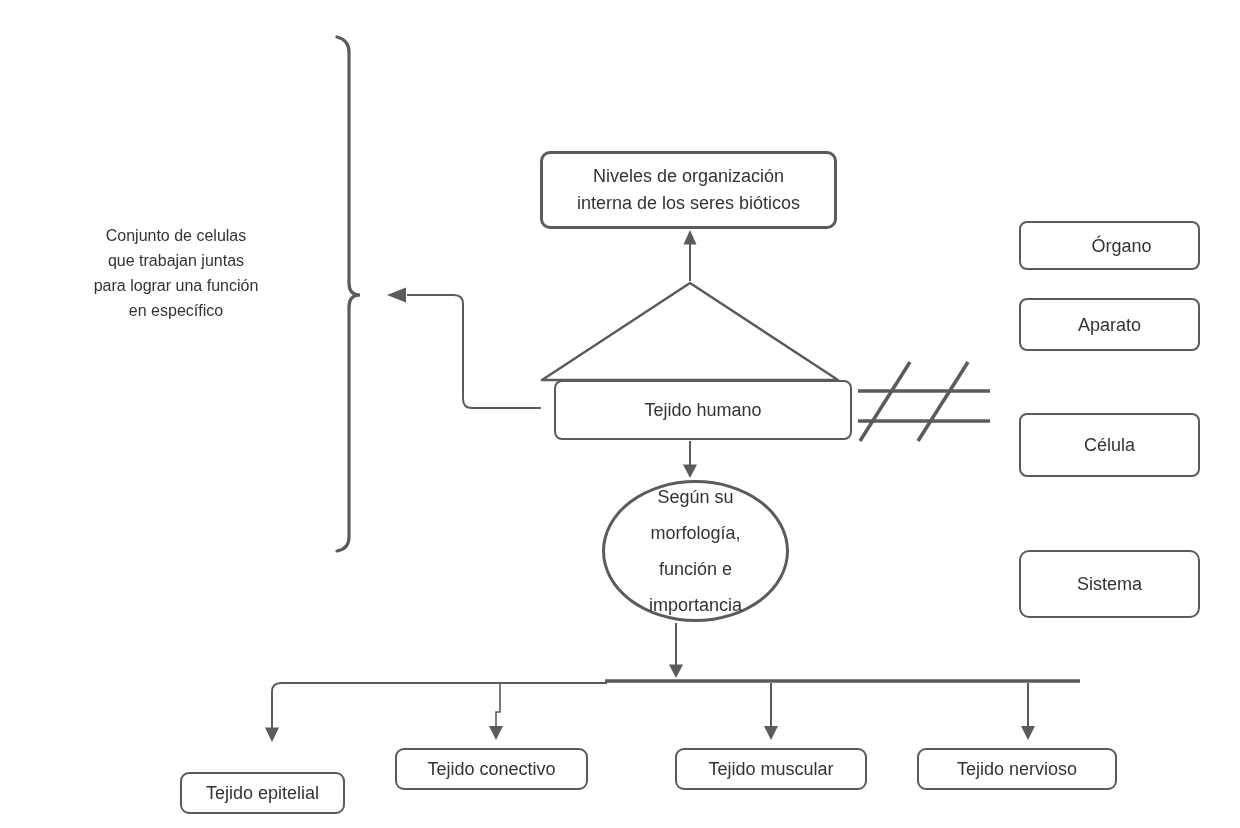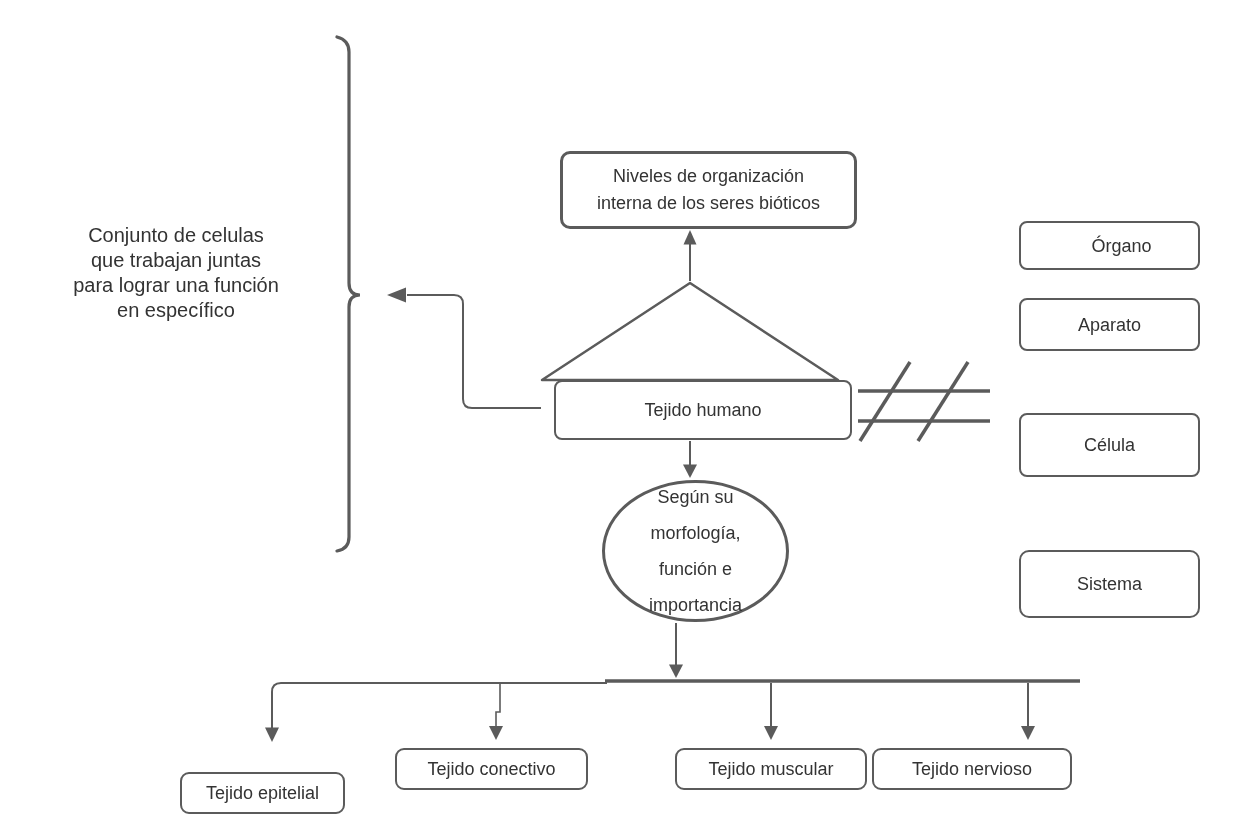--- a/index.html
+++ b/index.html
@@ -39,21 +39,20 @@
   }
   .multiline {
     white-space: pre-line;
   }
   .title-box {
     left: 540px; top: 151px;
     width: 297px; height: 78px;
     border-width: 3px;
     border-radius: 10px;
     line-height: 27px;
-    margin-left: 20px;
   }
   .humano-box {
     left: 541px; top: 380px;
     width: 298px; height: 60px; margin-left: 13px;
   }
   .ellipse-node {
     left: 602px; top: 480px;
     width: 187px; height: 142px;
     border-width: 3px;
     border-radius: 50%;
@@ -69,27 +68,27 @@
   .lv-celula  { top: 413px; height: 64px; }
   .lv-sistema { top: 550px; height: 68px; border-radius: 10px; }
   .tissue-box {
     top: 748px;
     height: 42px;
     border-radius: 9px;
   }
   .ts-epitelial { left: 180px; width: 165px; margin-top: 24px; }
   .ts-conectivo { left: 395px; width: 193px; }
   .ts-muscular  { left: 675px; width: 192px; }
-  .ts-nervioso  { left: 872px; width: 200px; }
+  .ts-nervioso  { left: 917px; width: 200px; }
   .note {
     position: absolute;
     left: 35px; top: 223px;
     width: 282px;
     text-align: center;
-    font-size: 20px;
+    font-size: 16px;
     line-height: 25px;
     color: #333333;
     white-space: pre-line;
   }
 </style>
 </head>
 <body>
 
 <div id="canvas">
 

